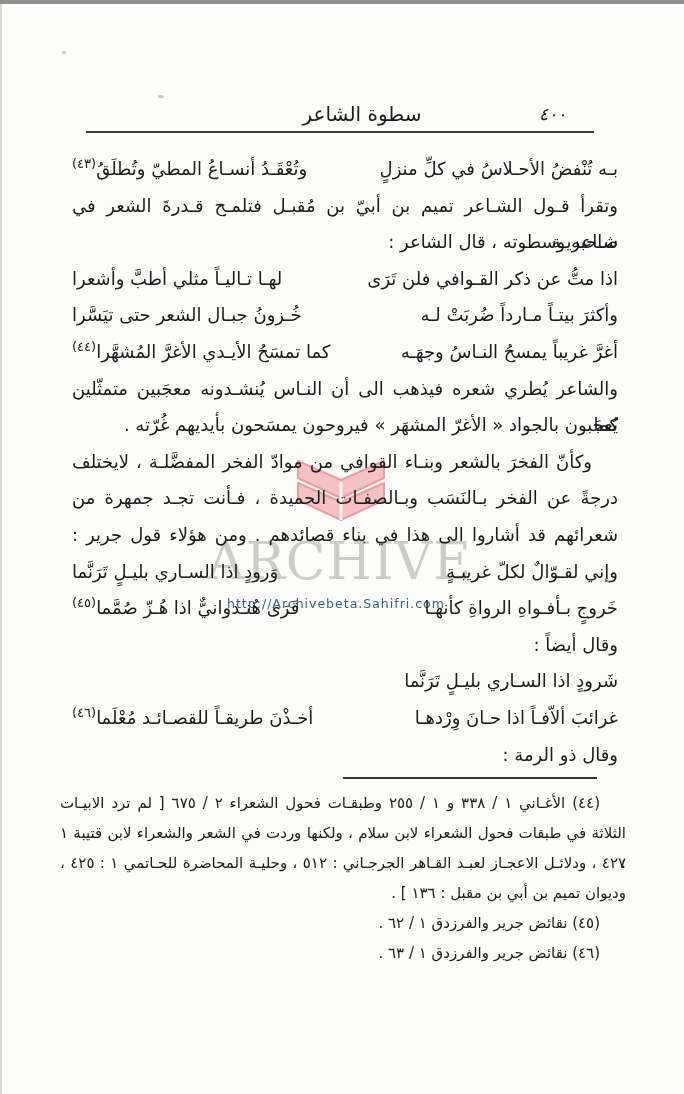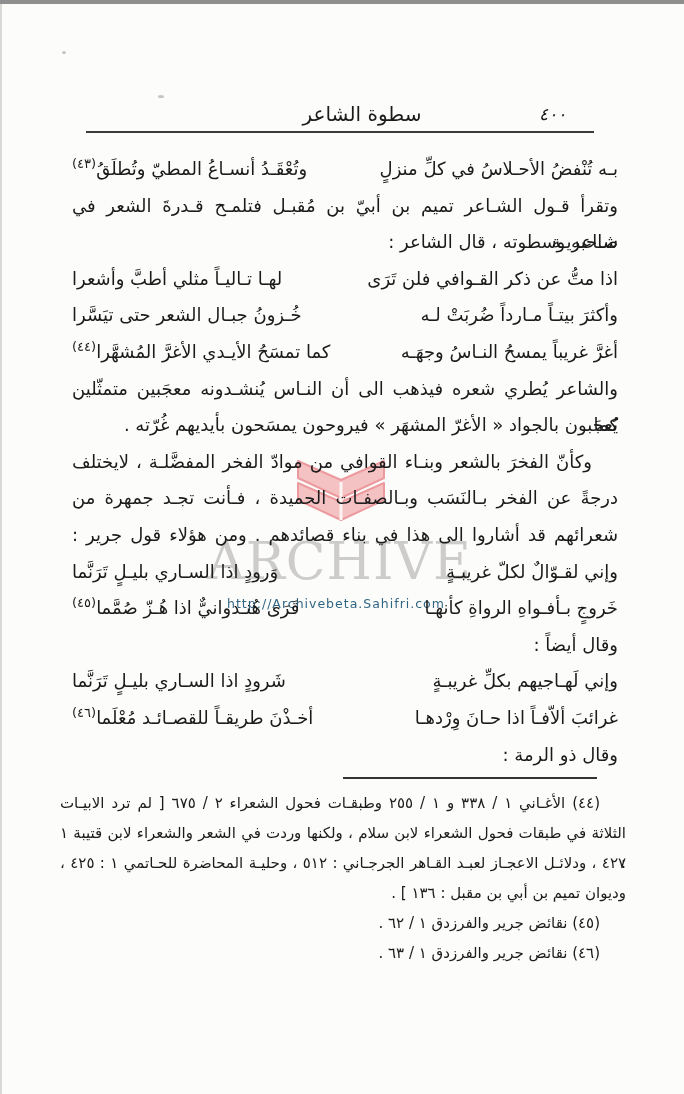--- a/index.html
+++ b/index.html
@@ -99,21 +99,20 @@
       <div class="line verse">
         <span class="h">وإني لقـوّالٌ لكلّ غريبـةٍ</span>
         <span class="h">وَرودٍ اذا السـاري بليـلٍ تَرَنَّما</span>
       </div>
       <div class="line verse">
         <span class="h">خَروجٍ بـأفـواهِ الرواةِ كأنهـا</span>
         <span class="h">قَرَى هُنـدوانيٌّ اذا هُـزّ صُمَّما<sup class="note">(٤٥)</sup></span>
       </div>
       <div class="line end">وقال أيضاً :</div>
       <div class="line verse">
-        <span class="h">وإني لَهـاجيهم بكلِّ غريبـةٍ</span>
         <span class="h">شَرودٍ اذا السـاري بليـلٍ تَرَنَّما</span>
       </div>
       <div class="line verse">
         <span class="h">غرائبَ ألاّفـاً اذا حـانَ وِرْدهـا</span>
         <span class="h">أخـذْنَ طريقـاً للقصـائـد مُعْلَما<sup class="note">(٤٦)</sup></span>
       </div>
       <div class="line end">وقال ذو الرمة :</div>
     </div>
 
   <div class="footnote-rule"></div>

